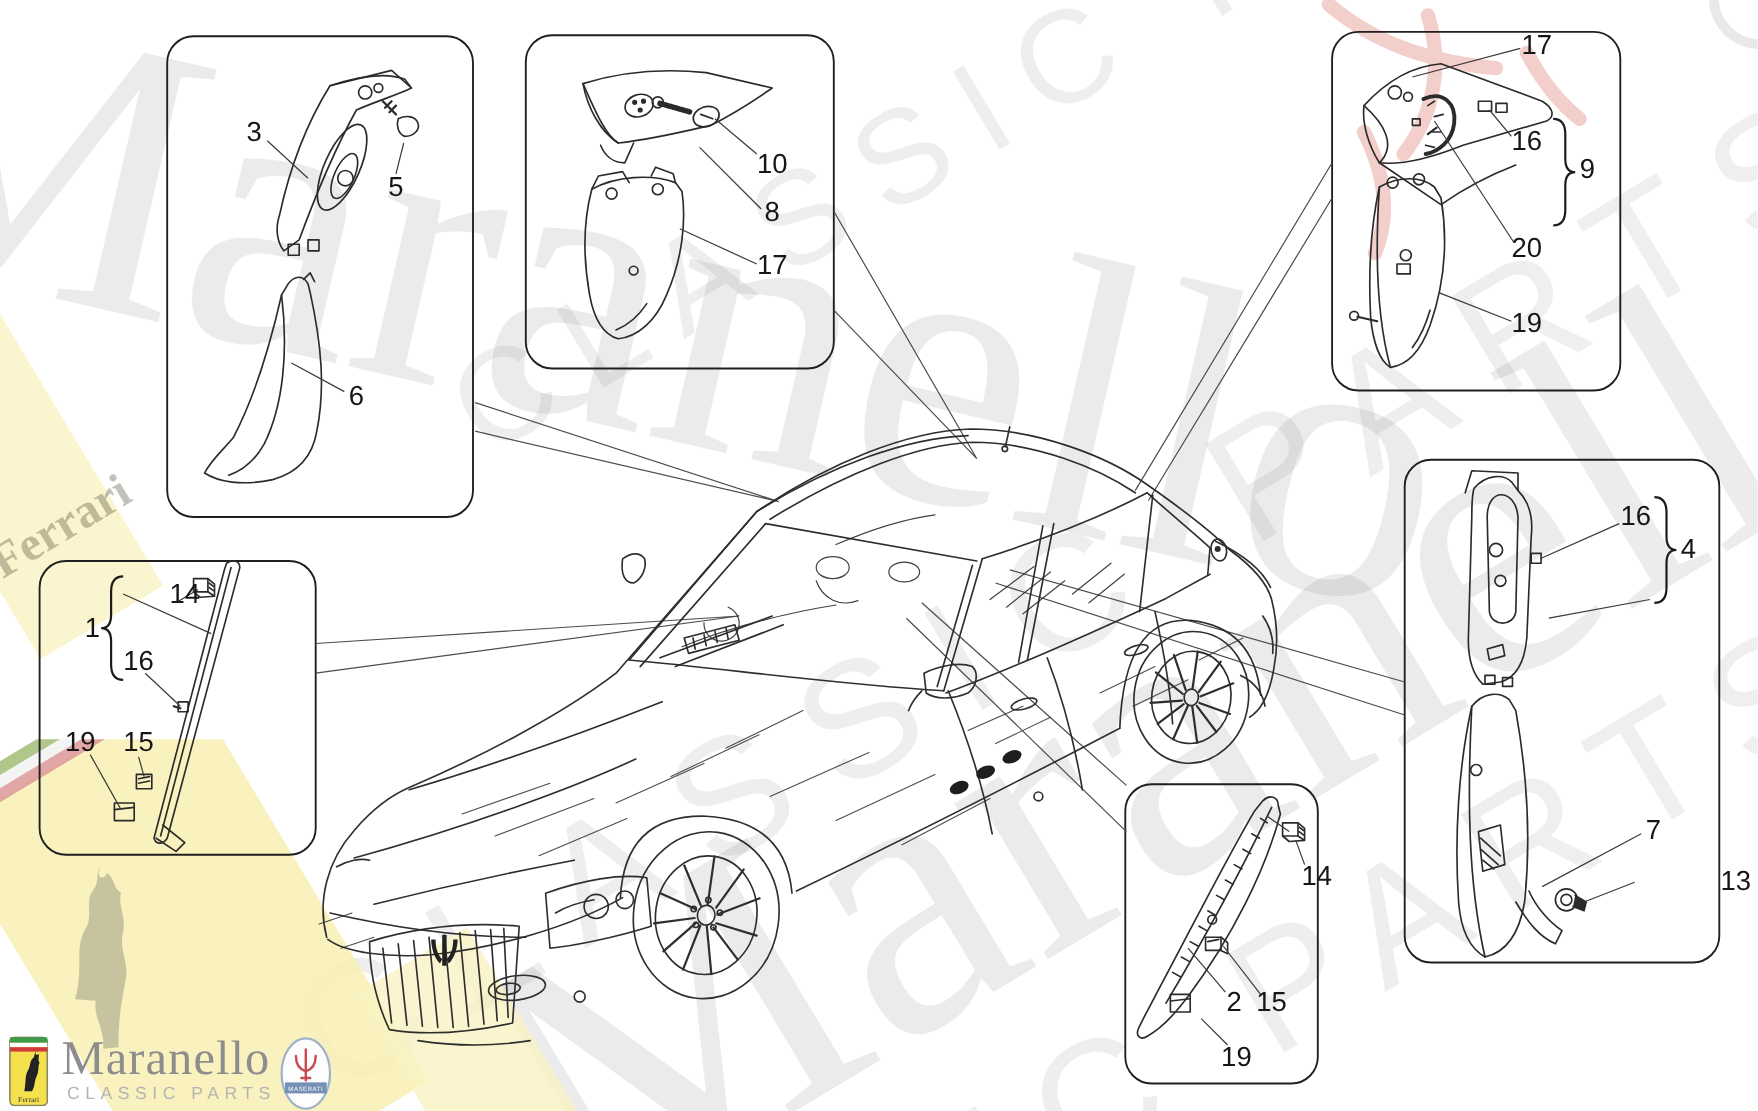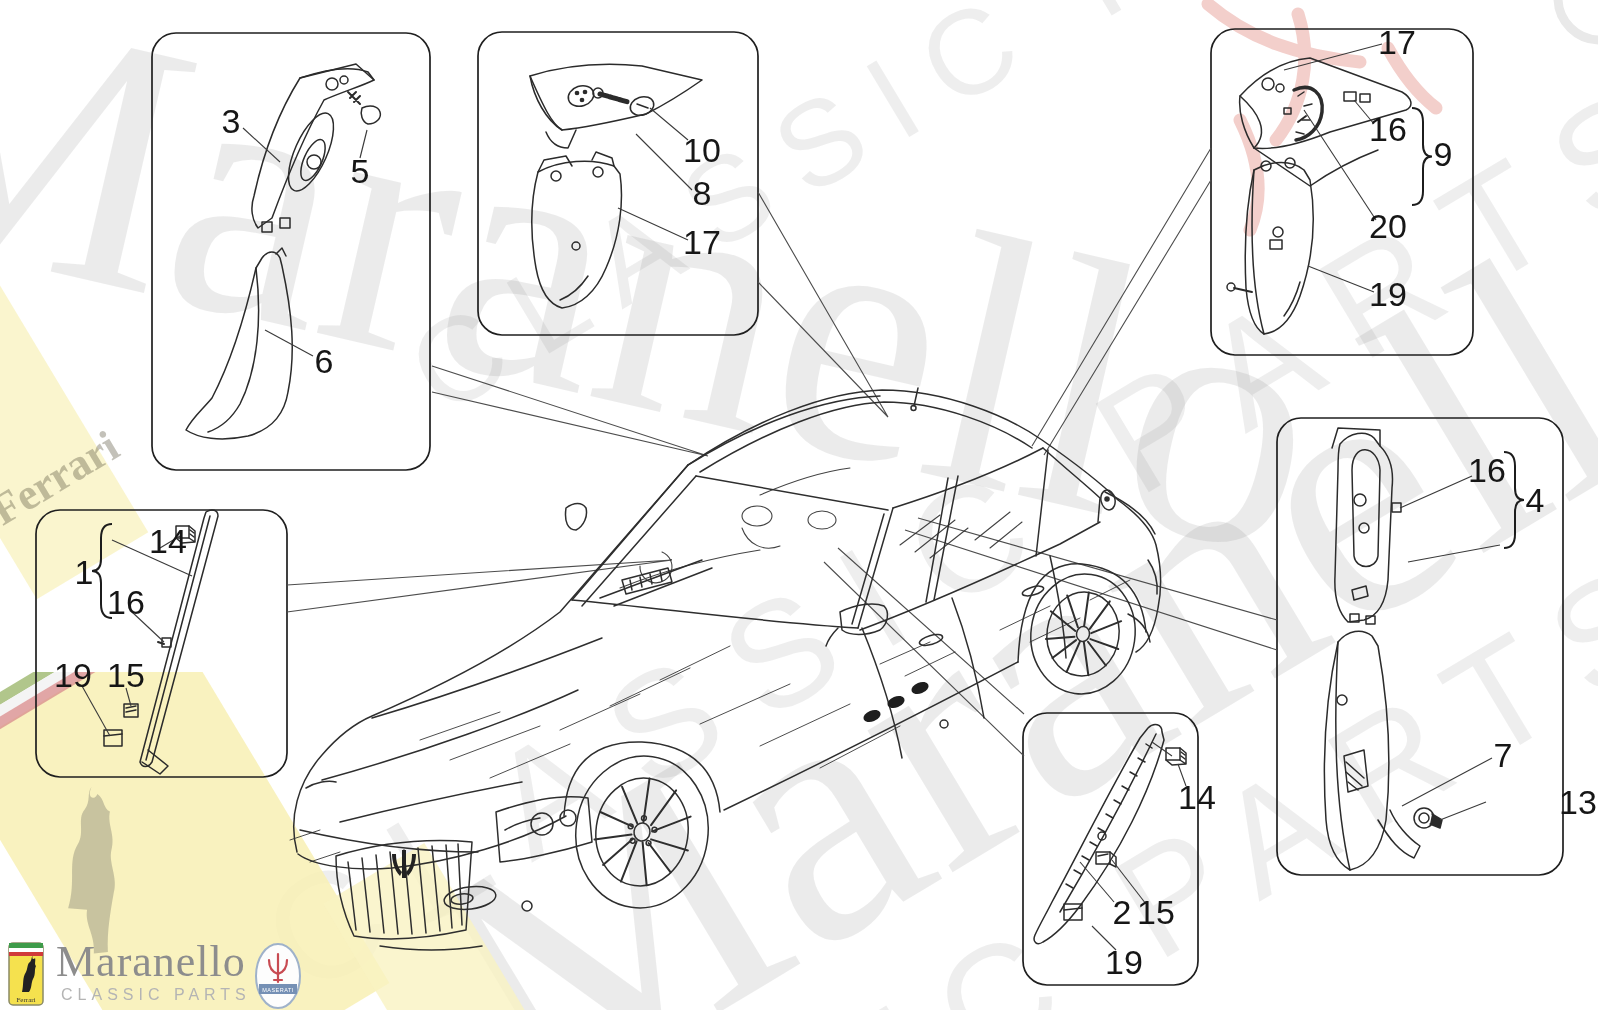--- a/index.html
+++ b/index.html
@@ -10,21 +10,21 @@
   .wm-serif{position:absolute;font-family:"Liberation Serif",serif;color:#6e6e6e;opacity:.13;
             white-space:nowrap;line-height:1;transform-origin:0 0;}
   .wm-sans{position:absolute;font-family:"Liberation Sans",sans-serif;color:#7a7a7a;opacity:.12;
            white-space:nowrap;line-height:1;transform-origin:0 0;}
   .wm-ferrari-text{position:absolute;font-family:"Liberation Serif",serif;color:#55503a;opacity:.45;
            white-space:nowrap;transform-origin:0 0;}
   
   #diagram{position:absolute;inset:0;z-index:2;}
   
   #labels{position:absolute;inset:0;z-index:3;}
-  .part-label{position:absolute;transform:translate(-50%,-50%);font-size:34px;color:#161616;
+  .part-label{position:absolute;transform:translate(-50%,-50%);font-size:25px;color:#161616;
               font-family:"Liberation Sans",sans-serif;}
   
   #logo{position:absolute;left:0;top:930px;width:340px;height:80px;z-index:4;}
   #logo-brand{position:absolute;left:56px;top:6px;font-family:"Liberation Serif",serif;
               font-size:44px;color:#8d8d8d;letter-spacing:1px;}
   #logo-tagline{position:absolute;left:61px;top:56px;font-size:16px;color:#b4b4b4;letter-spacing:5px;}
 </style>
 </head>
 <body>
 

